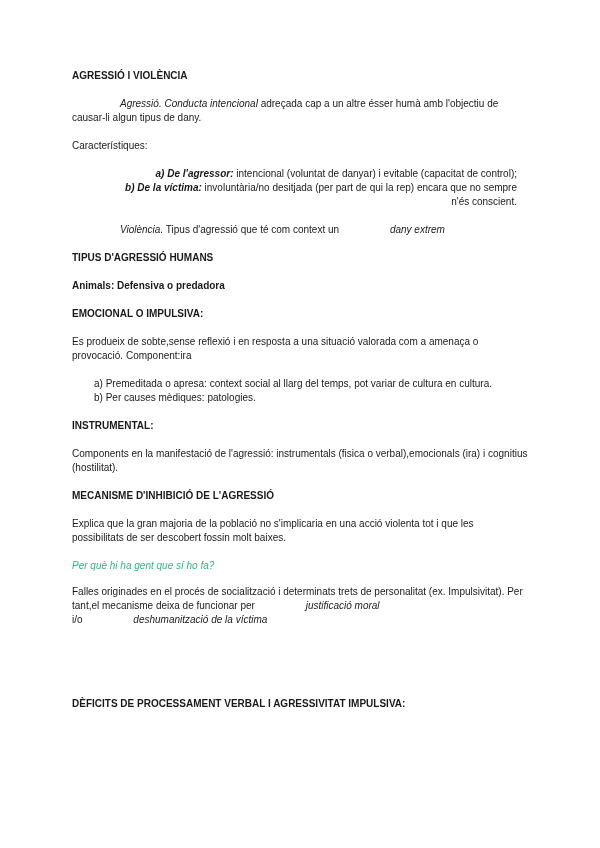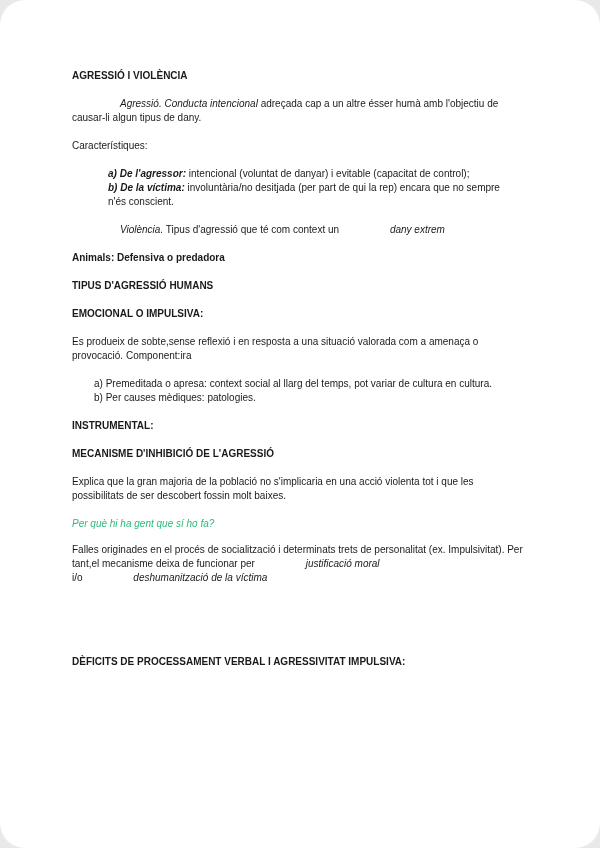--- a/index.html
+++ b/index.html
@@ -8,27 +8,26 @@
     width: 600px;
     height: 848px;
     margin: 0 auto;
     background: #ffffff;
     color: #1a1a1a;
     font-family: "Liberation Sans", "DejaVu Sans", sans-serif;
     font-size: 10px;
     line-height: 14px;
     padding: 69px 72px 0 72px;
     overflow: hidden;
-    border-radius: 25px;
   }
   .h { font-weight: 700; margin: 0 0 14px 0; }
   p, .blk { margin: 0 0 14px 0; }
   .i { font-style: italic; margin-left: 48px; }
   .bi { font-style: italic; font-weight: 700; }
-  .list1 { margin: 0 11px 14px 0; padding-left: 36px; }
+  .list1 { margin: 0 11px 14px 0; padding-left: 36px; text-align: right; }
   .list2 { margin: 8px 0 14px 0; padding-left: 22px; }
   .green-q { color: var(--green, #2db97c); font-style: italic; margin: 0 0 12px 0; }
   .gap-top { margin-top: 70px; }
 </style>
 </head>
 <body>
 
 <div class="page">
 
   <div class="h">AGRESSIÓ I VIOLÈNCIA</div>
@@ -37,36 +36,37 @@
 
   <p>Característiques:</p>
 
   <div class="list1">
     <div><span class="bi">a)</span> <span class="bi">De l'agressor:</span> <span>intencional (voluntat de danyar) i evitable (capacitat de control);</span></div>
     <div><span class="bi">b)</span> <span class="bi">De la víctima:</span> <span>involuntària/no desitjada (per part de qui la rep) encara que no sempre n'és conscient.</span></div>
   </div>
 
   <p><span class="i">Violència.</span> <span>Tipus d'agressió que té com context un</span> <span class="i">dany extrem</span></p>
 
+  <div class="h">TIPUS D'AGRESSIÓ HUMANS</div>
+
   <div class="h">Animals: Defensiva o predadora</div>
-
-  <div class="h">TIPUS D'AGRESSIÓ HUMANS</div>
 
   <div class="h">EMOCIONAL O IMPULSIVA:</div>
 
   <p>Es produeix de sobte,sense reflexió i en resposta a una situació valorada com a amenaça o provocació. Component:ira</p>
 
   <div class="list2">
     <div><span>a)</span> <span>Premeditada o apresa: context social al llarg del temps, pot variar de cultura en cultura.</span></div>
     <div><span>b)</span> <span>Per causes mèdiques: patologies.</span></div>
   </div>
 
   <div class="h">INSTRUMENTAL:</div>
 
 
+  <p>Components en la manifestació de l'agressió: instrumentals (fisica o verbal),emocionals (ira) i cognitius (hostilitat).</p>
 
   <div class="h">MECANISME D'INHIBICIÓ DE L'AGRESSIÓ</div>
 
   <p>Explica que la gran majoria de la població no s'implicaria en una acció violenta tot i que les possibilitats de ser descobert fossin molt baixes.</p>
 
   <p class="green-q">Per què hi ha gent que sí ho fa?</p>
 
   <p><span>Falles originades en el procés de socialització i determinats trets de personalitat (ex. Impulsivitat). Per tant,el mecanisme deixa de funcionar per</span> <span class="i">justificació moral</span><br><span>i/o</span> <span class="i">deshumanització de la víctima</span></p>
 
   <div class="h gap-top">DÈFICITS DE PROCESSAMENT VERBAL I AGRESSIVITAT IMPULSIVA:</div>

